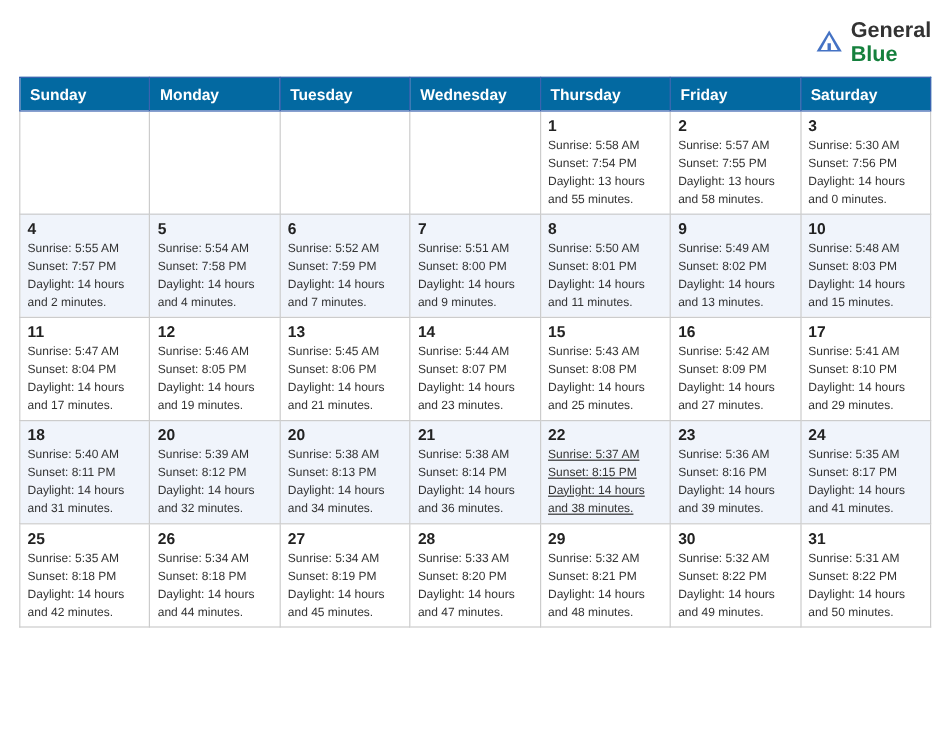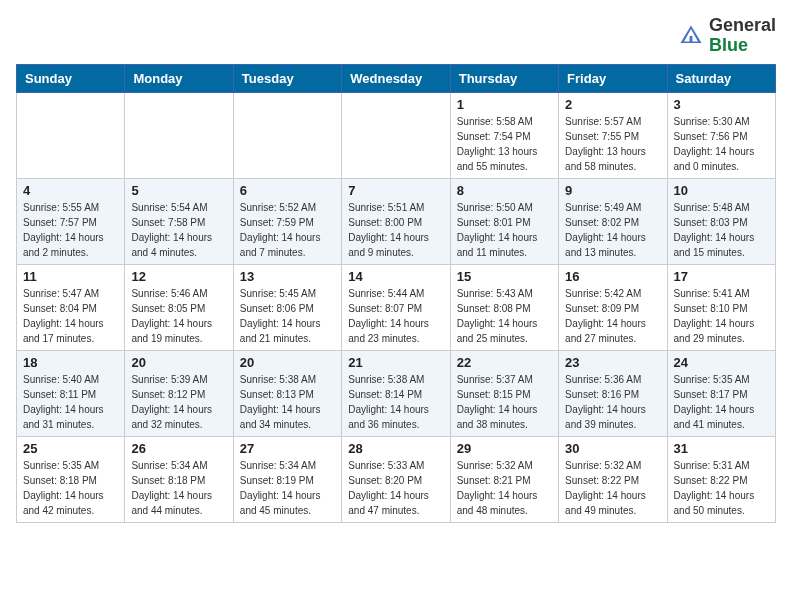--- a/index.html
+++ b/index.html
@@ -206,21 +206,21 @@
 Daylight: 14 hours
 and 32 minutes.</span></td>
         <td><span class="day-num">20</span><span class="day-info" style="white-space: pre-line;">Sunrise: 5:38 AM
 Sunset: 8:13 PM
 Daylight: 14 hours
 and 34 minutes.</span></td>
         <td><span class="day-num">21</span><span class="day-info" style="white-space: pre-line;">Sunrise: 5:38 AM
 Sunset: 8:14 PM
 Daylight: 14 hours
 and 36 minutes.</span></td>
-        <td><span class="day-num">22</span><span class="day-info" style="white-space: pre-line;">Sunrise: 5:37 AM
+        <td><span class="day-num">22</span><span class="day-info" style="white-space: pre-line; text-decoration: underline;">Sunrise: 5:37 AM
 Sunset: 8:15 PM
 Daylight: 14 hours
 and 38 minutes.</span></td>
         <td><span class="day-num">23</span><span class="day-info" style="white-space: pre-line;">Sunrise: 5:36 AM
 Sunset: 8:16 PM
 Daylight: 14 hours
 and 39 minutes.</span></td>
         <td><span class="day-num">24</span><span class="day-info" style="white-space: pre-line;">Sunrise: 5:35 AM
 Sunset: 8:17 PM
 Daylight: 14 hours

